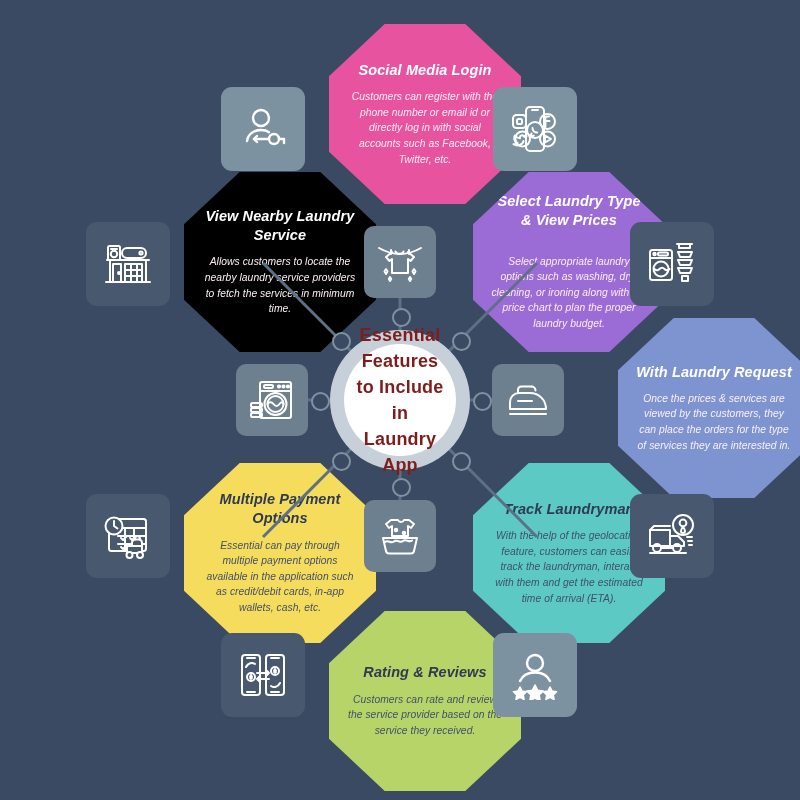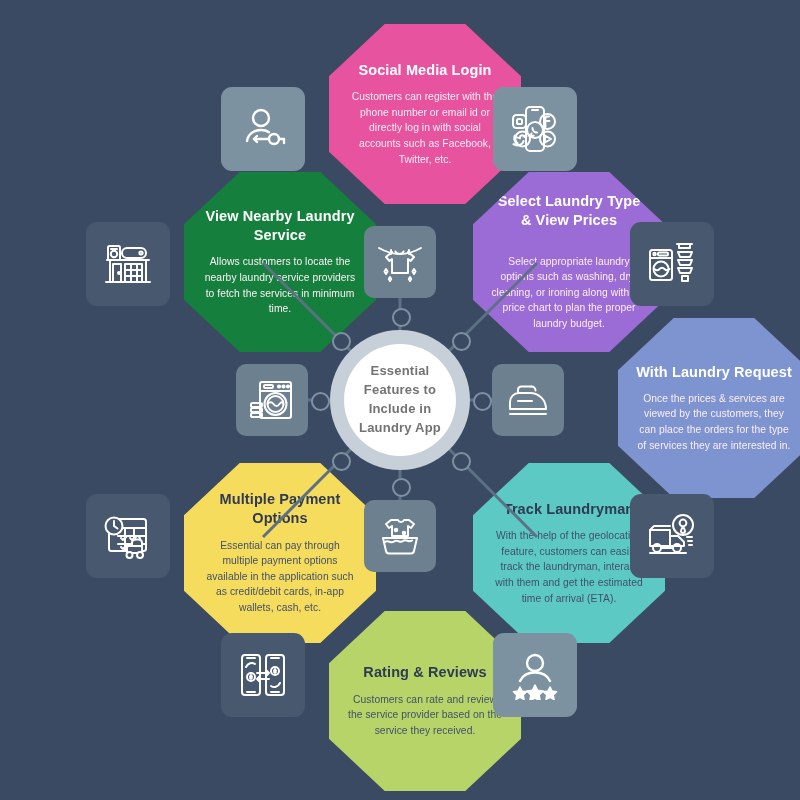--- a/index.html
+++ b/index.html
@@ -24,41 +24,42 @@
     width: 192px;
     height: 180px;
     clip-path: polygon(29% 0%, 71% 0%, 100% 29%, 100% 71%, 71% 100%, 29% 100%, 0% 71%, 0% 29%);
     display: flex;
     flex-direction: column;
     align-items: center;
     justify-content: center;
     box-sizing: border-box;
     padding: 10px 18px;
     text-align: center;
+    font-style: italic;
   }
   .oct .oct-title {
     font-size: 14.5px;
     font-weight: bold;
     line-height: 1.32;
     letter-spacing: .1px;
     margin-bottom: 9px;
   }
   .oct .oct-desc {
     font-size: 10.3px;
     line-height: 1.52;
     letter-spacing: .05px;
   }
   .light-text .oct-title, .light-text .oct-desc { color: #ffffff; }
   .light-text .oct-desc { color: #fdeef4; }
   .dark-text .oct-title { color: #2f3b52; }
   .dark-text .oct-desc  { color: #41506b; }
 
   
   #card-social     { left: 329px; top: 24px;  background: #e8539f; }
-  #card-nearby     { left: 184px; top: 172px; background: #15803d; }
+  #card-nearby     { left: 184px; top: 172px; background: #000000; }
   #card-type       { left: 473px; top: 172px; background: #9b6bd6; gap: 14px; }
   #card-pickup     { left: 39px;  top: 318px; background: #efa055; }
   #card-send       { left: 618px; top: 318px; background: #7d94d0; }
   #card-payment    { left: 184px; top: 463px; background: #f6dc5c; }
   #card-track      { left: 473px; top: 463px; background: #5cc9c4; }
   #card-rating     { left: 329px; top: 611px; background: #b7d468; }
 
   
   .tile {
     position: absolute;
@@ -131,24 +132,24 @@
     width: 112px; height: 112px;
     border-radius: 50%;
     background: #ffffff;
     z-index: 9;
     display: flex;
     align-items: center;
     justify-content: center;
     text-align: center;
   }
   #hub-title {
-    font-size: 13px;
+    font-size: 18px;
     font-weight: bold;
     line-height: 1.45;
-    color: #737373;
+    color: #7f1d1d;
     letter-spacing: .2px;
     padding: 0 10px;
   }
   svg.ic { display: block; }
 </style>
 </head>
 <body>
 
 <div id="stage">
 

